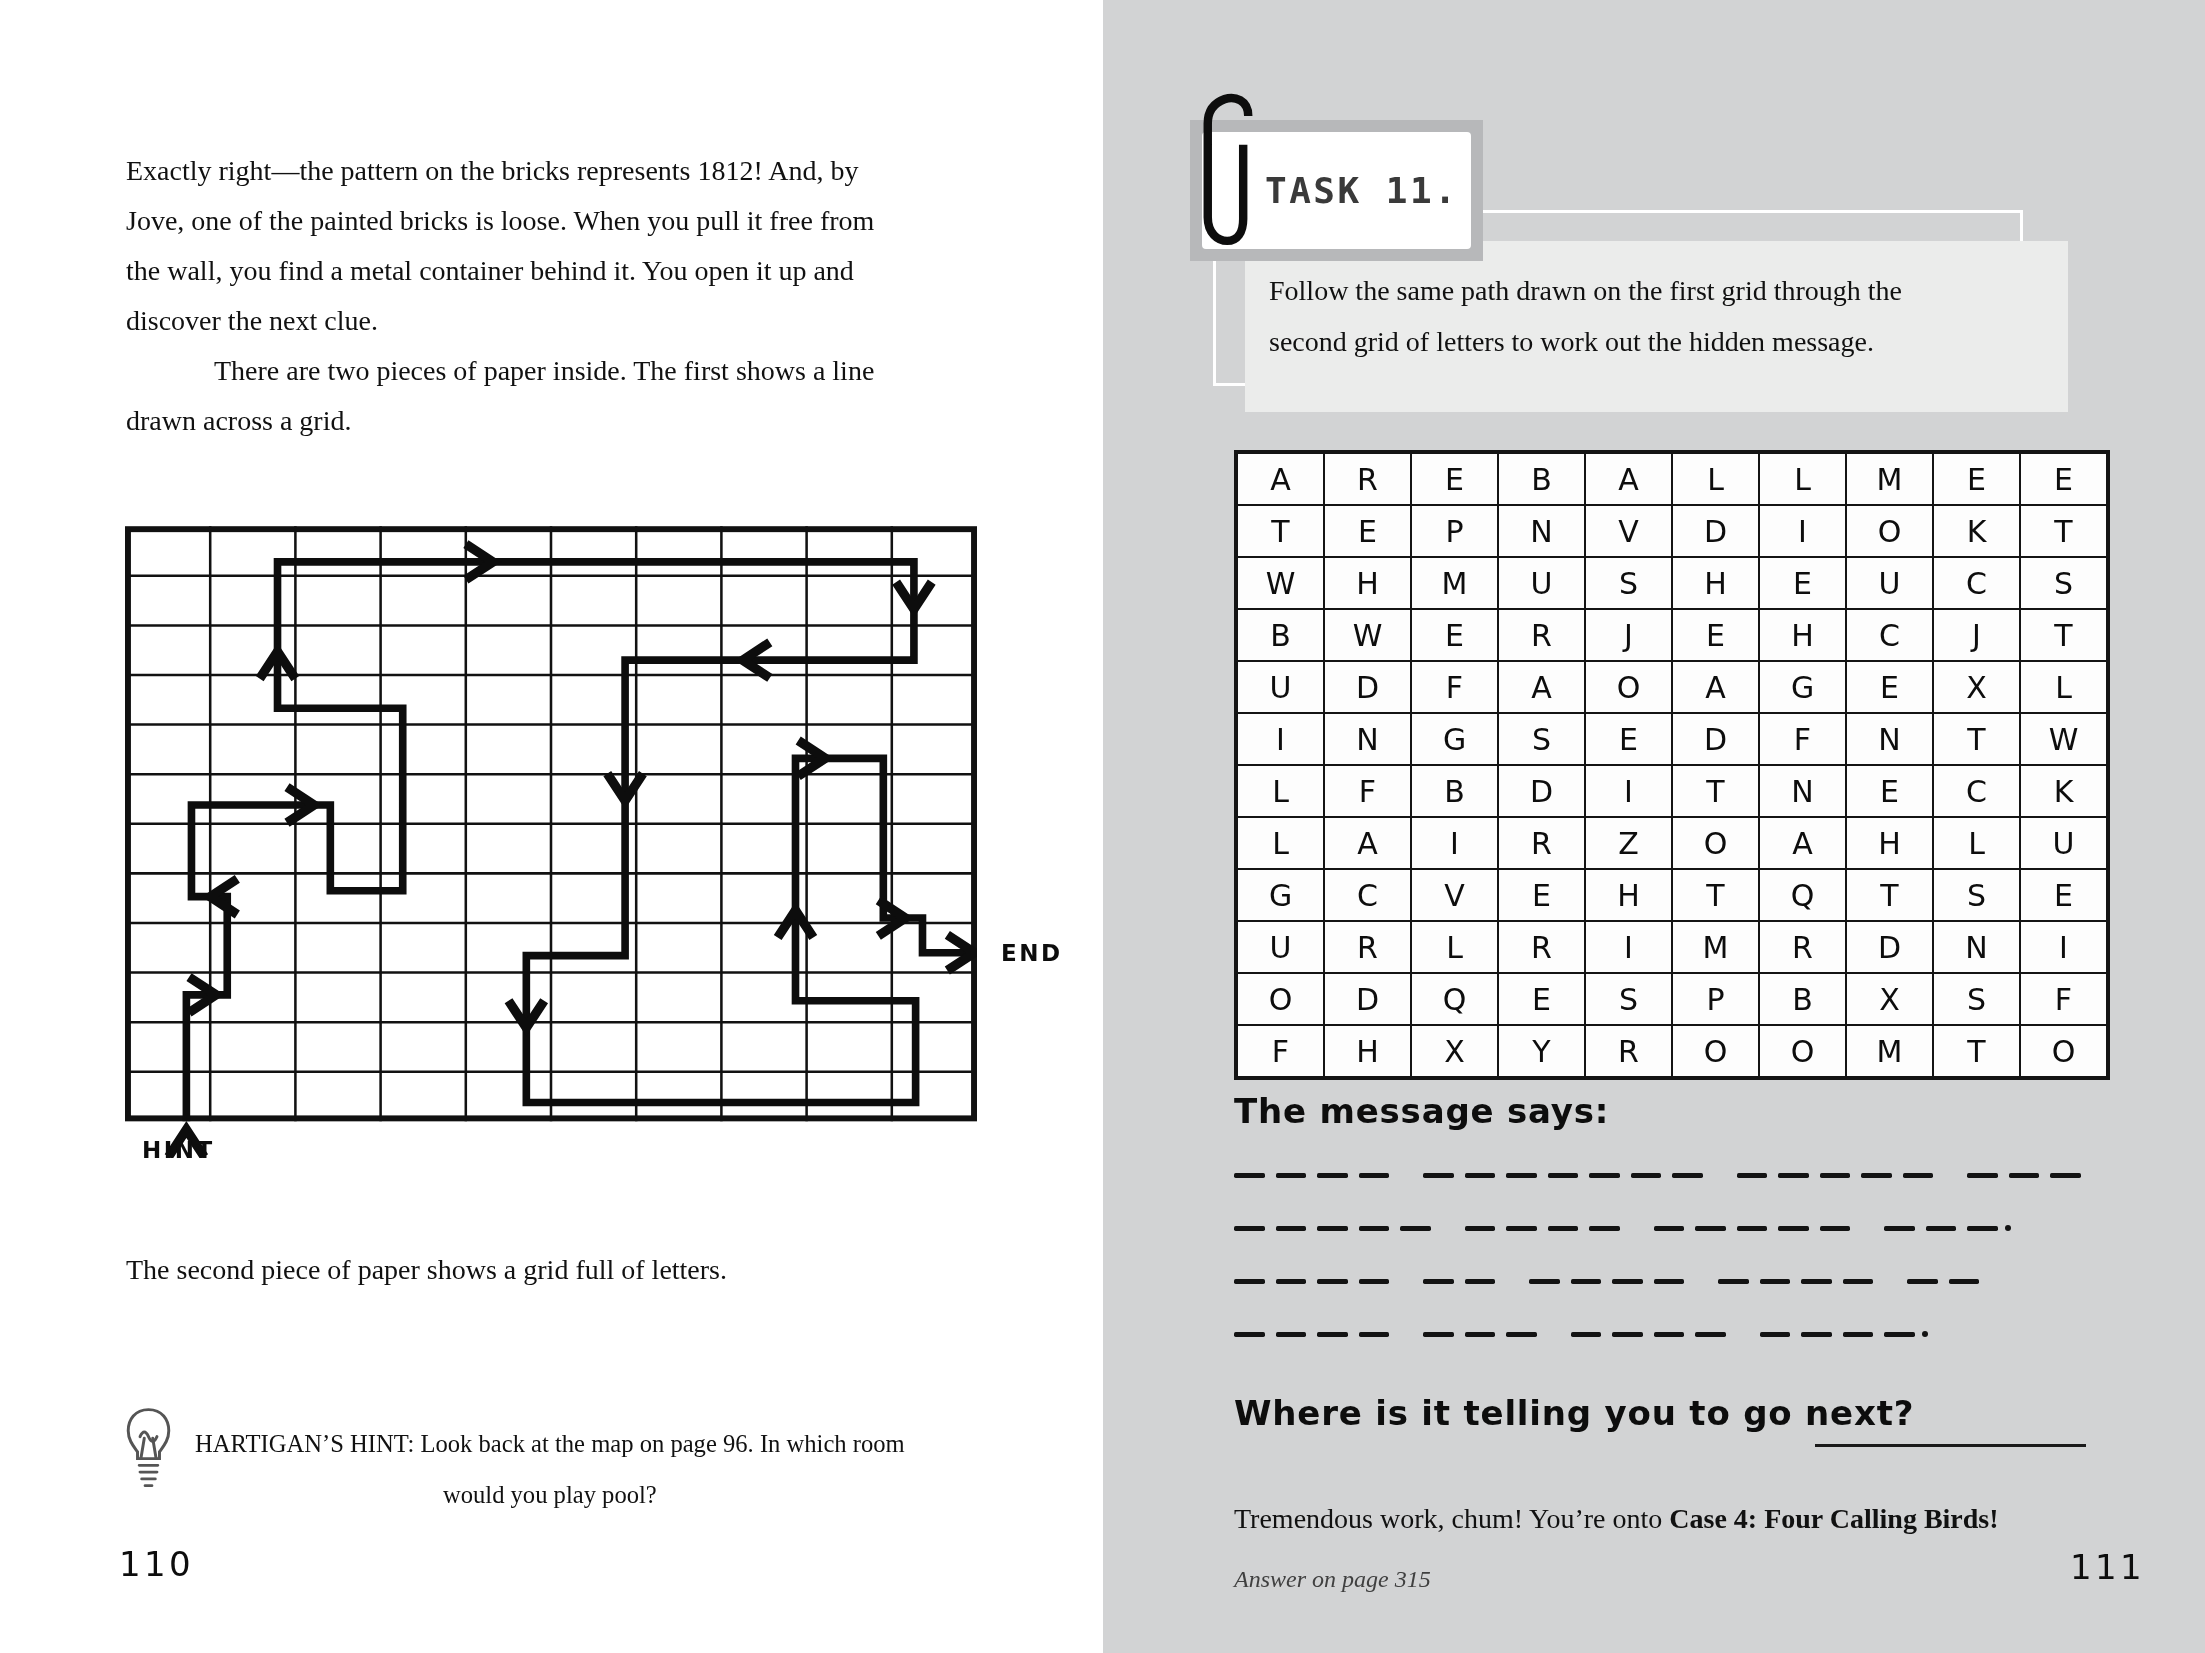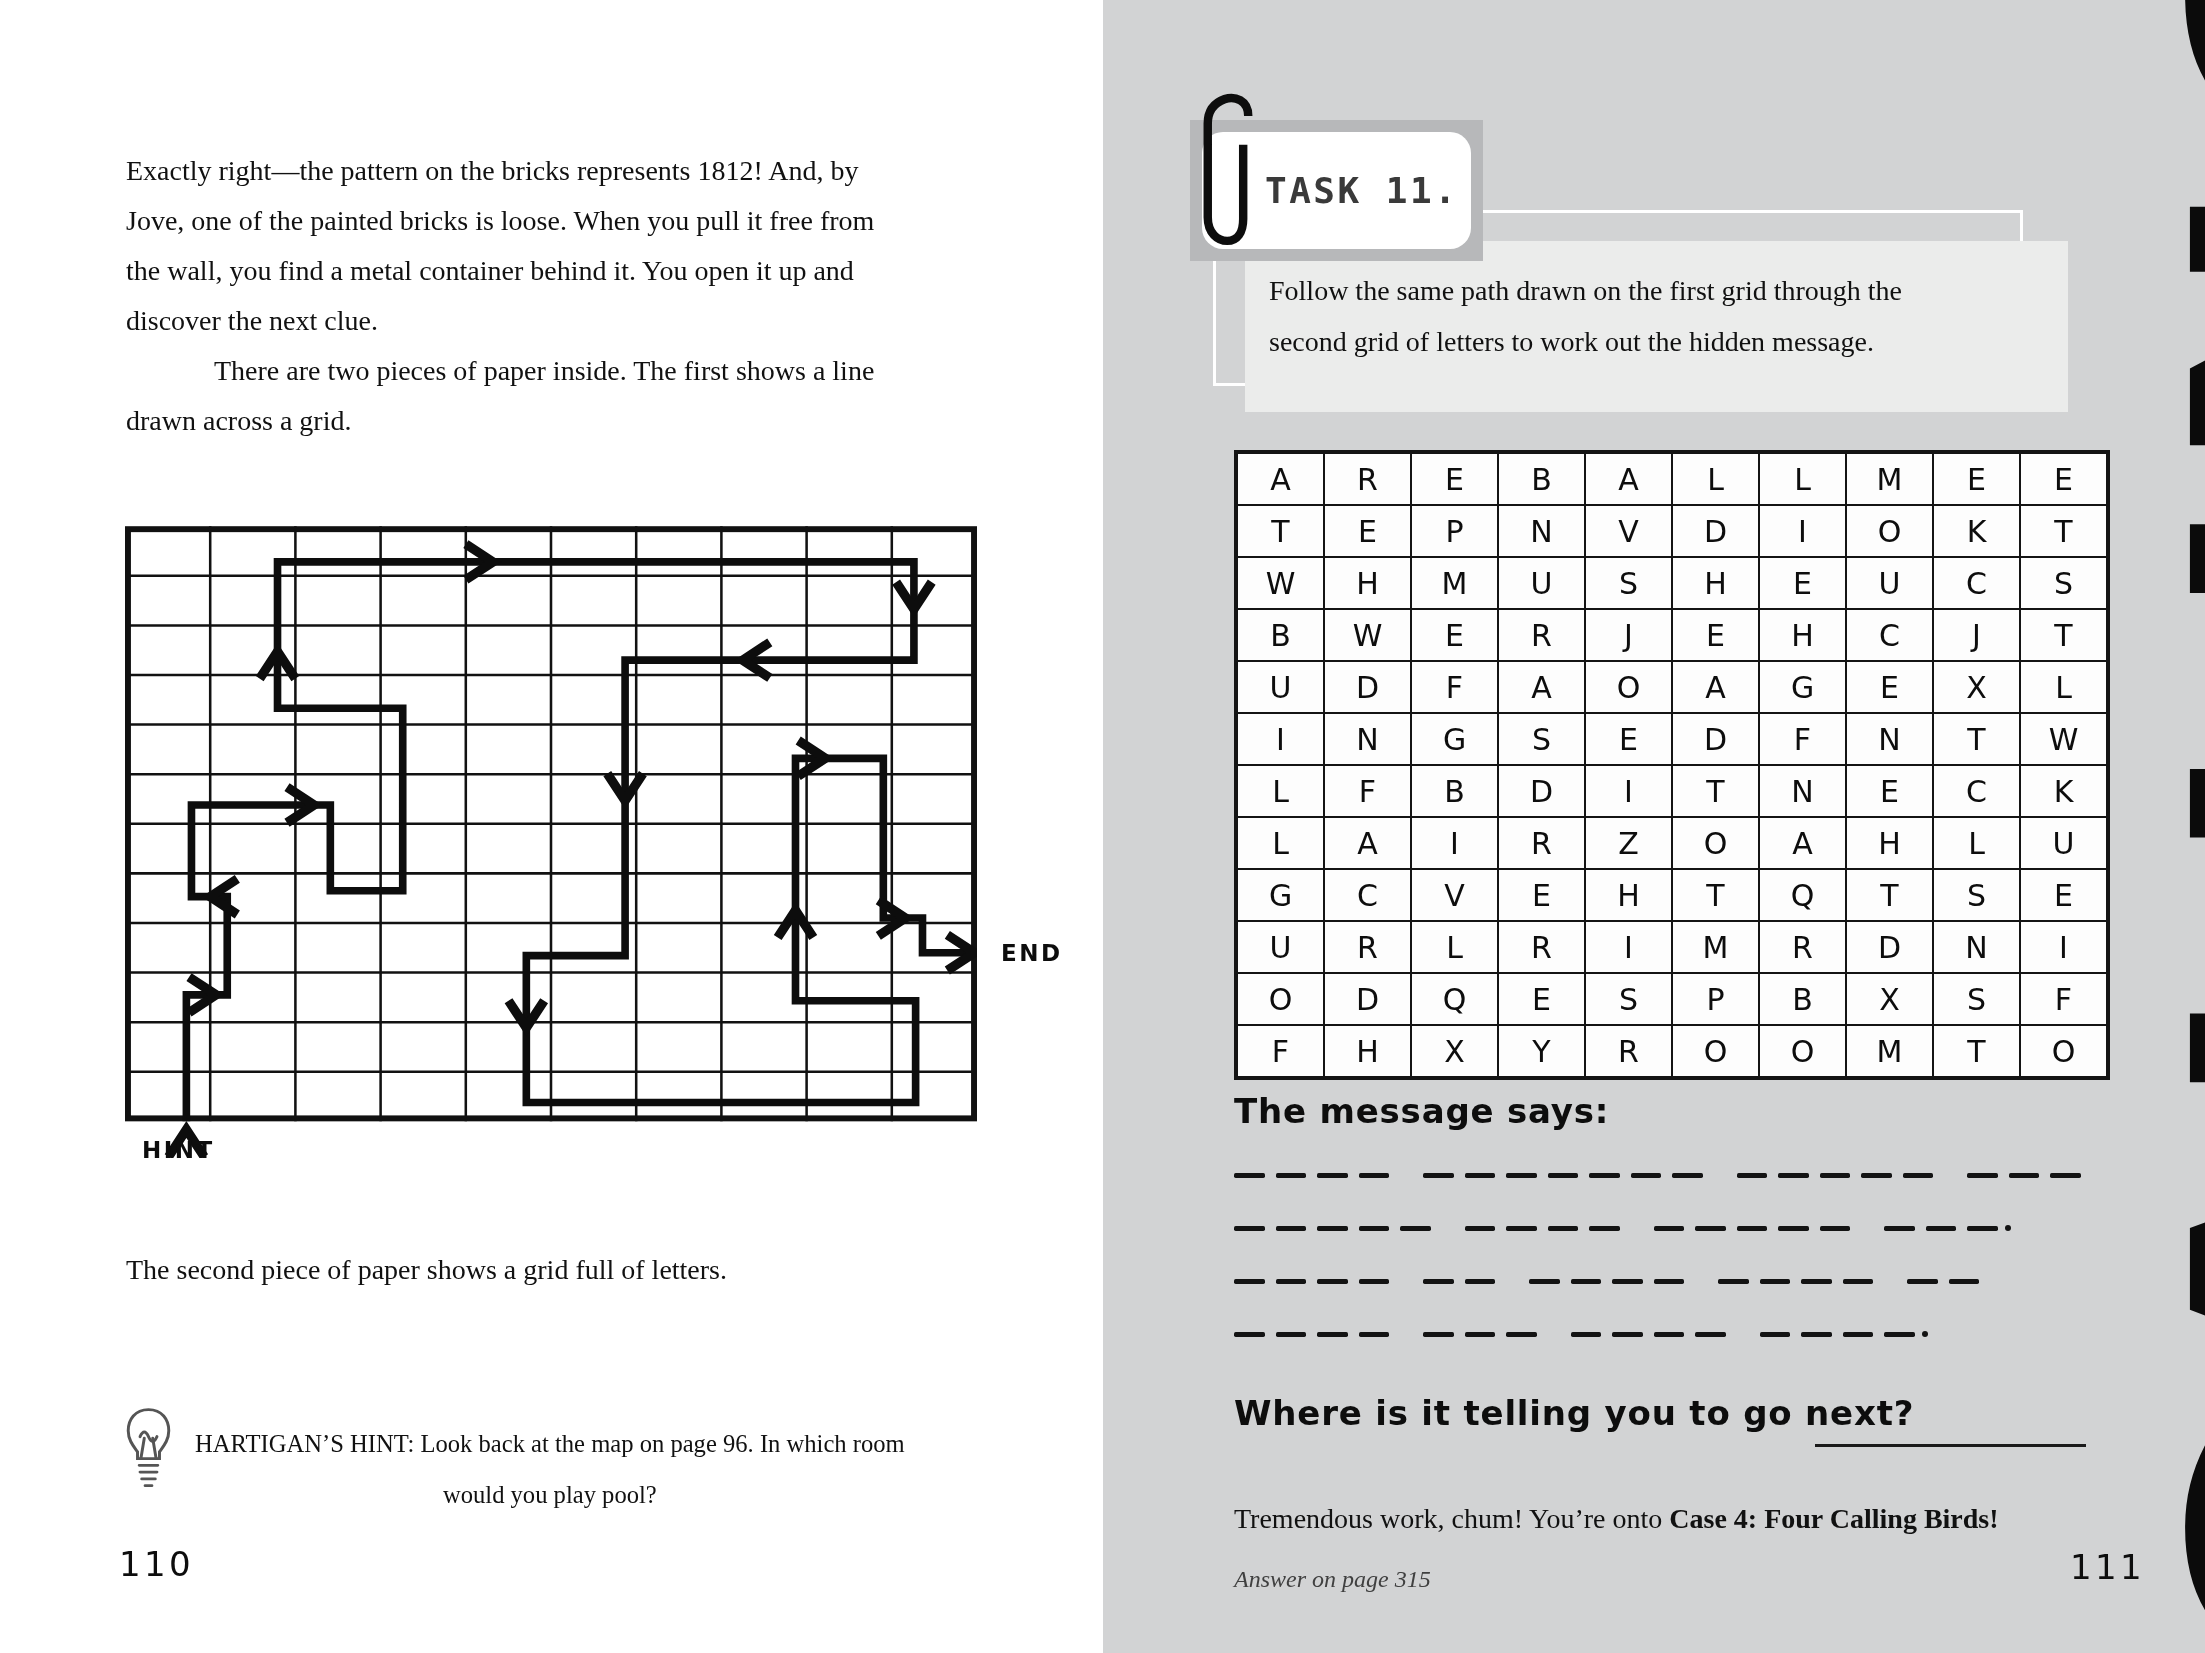--- a/index.html
+++ b/index.html
@@ -1,32 +1,32 @@
 <!DOCTYPE html>
 <html style="font-size:13.6px"><head>
 <meta charset="utf-8">
 <style>
   html,body{margin:0;padding:0;width:2205px;height:1654px;overflow:hidden;background:#fff;}
   body{position:relative;font-family:"Liberation Serif",serif;color:#111;}
-  .page{position:absolute;top:0;height:1654px;}
+  .page{position:absolute;top:0;height:1654px;padding-left:34px;}
   #page-left{left:0;width:1103px;background:#ffffff;}
   #page-right{left:1103px;width:1103px;background:#d2d3d4;}
   .abs{position:absolute;}
   
   .body-line{font-size:28px;line-height:50px;white-space:nowrap;}
   .indent{text-indent:53px;text-align:right;}
   .caption{font-size:28px;white-space:nowrap;}
   .hint-line{font-size:24.6px;line-height:51px;white-space:nowrap;text-align:center;}
   .handlabel{font-family:"DejaVu Sans",sans-serif;font-weight:bold;font-size:23px;letter-spacing:2.5px;color:#0d0d0d;}
   .pagenum{font-family:"DejaVu Sans",sans-serif;font-size:34px;letter-spacing:3.4px;color:#0d0d0d;}
   
   .frame{border:3.4px solid #ffffff;}
   .panel{background:#ebeceb;}
   .task-shadow{background:#b7b8ba;}
-  .task-card{background:#ffffff;border-radius:21px;display:flex;align-items:center;}
+  .task-card{background:#ffffff;border-radius:4px;display:flex;align-items:center;}
   .task-label{font-family:"DejaVu Sans Mono",monospace;font-weight:bold;font-size:36px;letter-spacing:2.5px;color:#3a3a3a;padding-left:63px;}
   .instr-line{font-size:28px;line-height:51px;white-space:nowrap;}
   table.lgrid{border-collapse:collapse;table-layout:fixed;border:4.2px solid #141414;background:#fdfdfd;}
   table.lgrid td{width:85px;height:50px;border:2.5px solid #141414;text-align:center;vertical-align:middle;
     font-family:"DejaVu Sans",sans-serif;font-size:30px;color:#0d0d0d;padding:0;}
   .comic-head{font-family:"DejaVu Sans",sans-serif;font-weight:bold;font-size:34px;color:#0d0d0d;letter-spacing:0.8px;white-space:nowrap;}
   .dash-row{height:6px;margin-bottom:47px;display:flex;align-items:flex-end;}
   .dash-group{display:flex;margin-right:23px;}
   .dash{width:30.5px;height:5.1px;background:#131313;border-radius:1.7px;margin-right:11px;}
   .dot{width:6px;height:6px;background:#131313;border-radius:50%;margin-left:-27px;}

